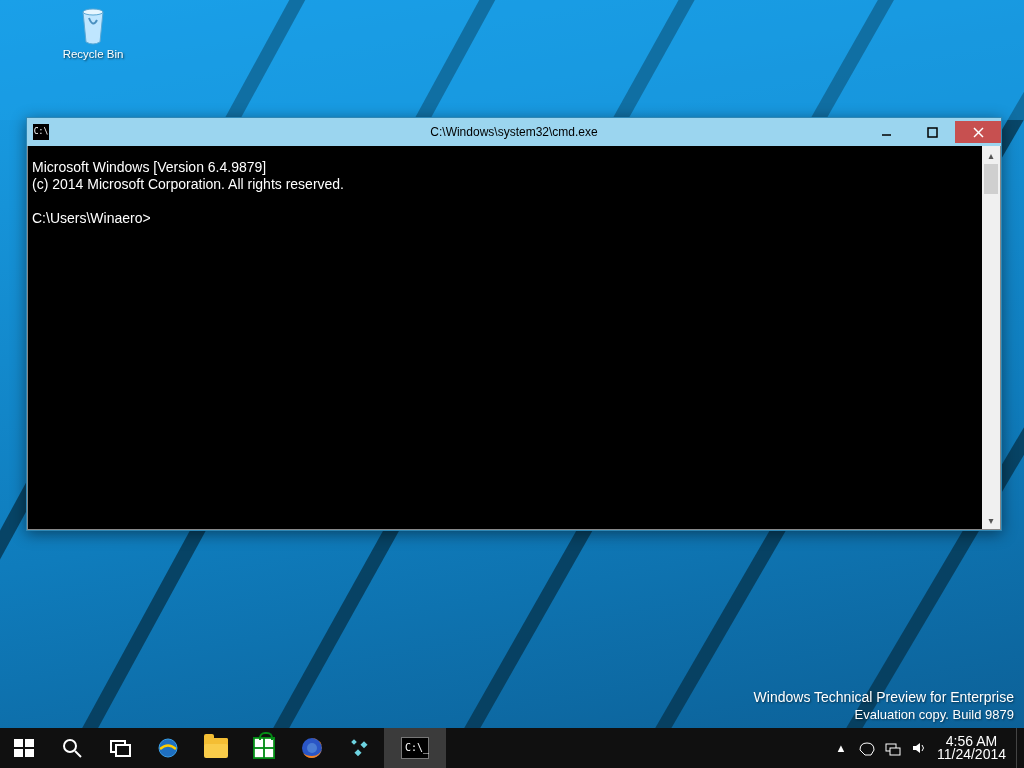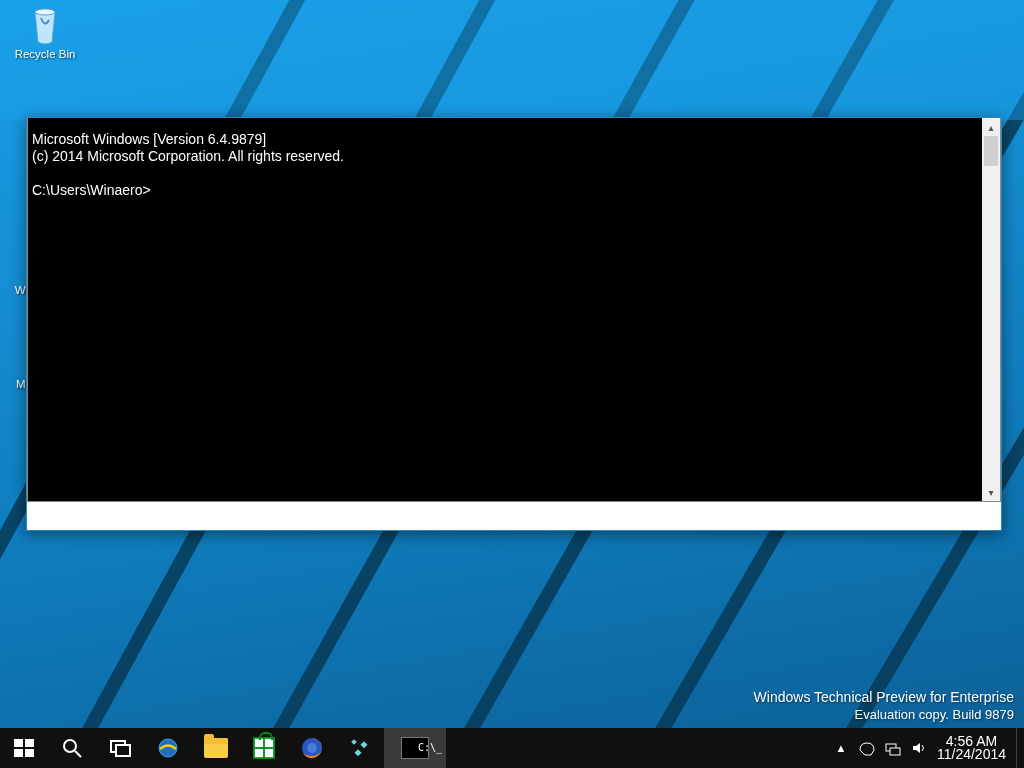--- a/index.html
+++ b/index.html
@@ -3,21 +3,21 @@
 <meta charset="utf-8">
 <style>
   * { margin:0; padding:0; box-sizing:border-box; font-family:"Segoe UI",Tahoma,sans-serif; }
   html,body { width:1024px; height:768px; overflow:hidden; }
 
   
   .desktop { position:relative; width:1024px; height:768px;
              background:linear-gradient(170deg,#1aa0e8 0%,#0f7cbc 60%,#0c5e94 100%); }
   .desktop svg.stripes { position:absolute; inset:0; width:1024px; height:768px; }
 
-  .desktop-icon { position:absolute; width:74px; text-align:center; cursor:pointer; }
+  .desktop-icon { position:absolute; width:74px; text-align:center; cursor:pointer;margin-left:48px; }
   .desktop-icon .glyph { width:40px; height:40px; margin:0 auto 2px; display:flex; align-items:center;
                          justify-content:center; font-size:30px; }
   .desktop-icon .label { color:#fff; font-size:11.5px; line-height:13px;
                          text-shadow:1px 1px 2px rgba(0,0,0,.7); }
 
   
   .watermark { position:absolute; right:10px; bottom:44px; color:#fff; text-align:right;
                font-size:13px; line-height:18px; text-shadow:1px 1px 2px rgba(0,0,0,.5);margin-left:9px; }
   .watermark .l1 { font-size:14px; }
 
@@ -65,21 +65,21 @@
   
   .folder-ico { width:24px; height:20px; background:#f9cc4a; border-radius:2px; position:relative;
                 box-shadow:inset 0 6px 0 #f4be34; }
   .folder-ico::before { content:""; position:absolute; top:-4px; left:0; width:10px; height:5px;
                         background:#f4be34; border-radius:2px 2px 0 0; }
   .store-ico { width:22px; height:22px; background:#038c15; display:flex; align-items:center;
                justify-content:center; color:#fff; position:relative; }
   .store-ico::before { content:""; position:absolute; top:-5px; left:6px; width:10px; height:6px;
                        border:2px solid #038c15; border-bottom:none; border-radius:6px 6px 0 0; }
   .cmd-ico { width:28px; height:22px; background:#000; border:1px solid #777; color:#fff;
-             font:10px/20px Consolas,monospace; text-align:left; padding-left:16px; }
+             font:10px/20px Consolas,monospace; text-align:left; padding-left:3px; }
 </style>
 </head>
 <body>
 
 <div class="desktop">
 
   <svg class="stripes">
     <g stroke="#063a57" stroke-width="14" opacity="0.85">
       <line x1="40" y1="820" x2="520" y2="-60"></line>
       <line x1="230" y1="820" x2="720" y2="-60"></line>
@@ -133,20 +133,42 @@
     </div>
     <div class="label">Pr</div>
   </div>
 
   <div class="watermark">
     <div class="l1">Windows Technical Preview for Enterprise</div>
     <div>Evaluation copy. Build 9879</div>
   </div>
 
   <div class="window">
+    <div class="titlebar">
+      <div class="titlebar-icon"></div>
+      <div class="titlebar-title">C:\Windows\system32\cmd.exe</div>
+      <div class="titlebar-btns">
+        <div class="tbtn">
+          <svg width="11" height="11">
+              <line x1="1" y1="8" x2="10" y2="8" stroke="#000" stroke-width="1.5"></line>
+            </svg>
+        </div>
+        <div class="tbtn">
+          <svg width="11" height="11">
+              <rect x="1" y="1" width="9" height="9" fill="none" stroke="#000" stroke-width="1.5"></rect>
+            </svg>
+        </div>
+        <div class="tbtn close">
+          <svg width="11" height="11">
+              <line x1="1" y1="1" x2="10" y2="10" stroke="#fff" stroke-width="1.5"></line>
+              <line x1="10" y1="1" x2="1" y2="10" stroke="#fff" stroke-width="1.5"></line>
+            </svg>
+        </div>
+      </div>
+    </div>
     <div class="console-wrap">
       <div class="console"><span>Microsoft Windows [Version 6.4.9879]</span>
 <span>(c) 2014 Microsoft Corporation. All rights reserved.</span>
 <span></span>
 <span>C:\Users\Winaero&gt;</span></div>
       <div class="vscroll">
         <div class="arrow">▴</div>
         <div class="track">
           <div class="thumb"></div>
         </div>

